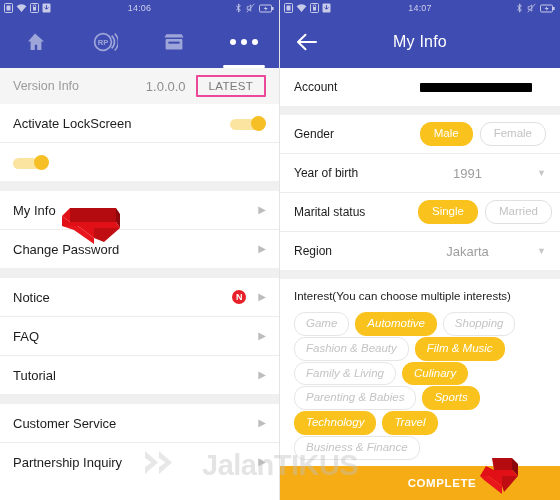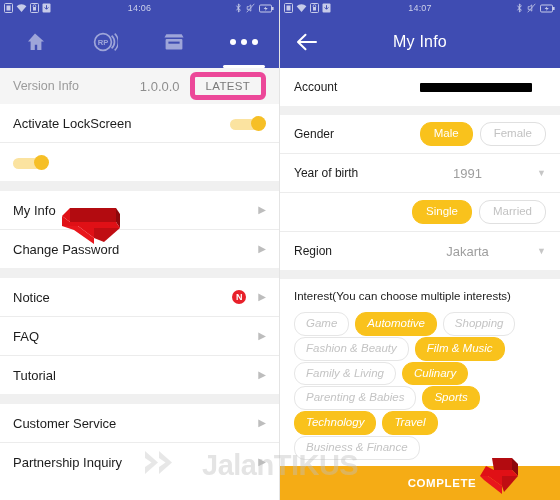--- a/index.html
+++ b/index.html
@@ -98,26 +98,26 @@
     align-items: center;
     padding: 0 13px;
     background: #fff;
     position: relative;
   }
   .row.version { background: #f5f5f5; height: 36px; }
   .row .label { font-size: 13px; color: #1c1c1c; flex: 1; }
   .row.version .label { color: #9b9b9b; font-size: 12.5px; }
   .ver-num { font-size: 13px; color: #8e8e8e; margin-right: 10px; }
   .latest-btn {
-    border: 5px solid #ec4899;
+    border: 2px solid #ec4899;
     background: #f5f5f5;
     color: #7a7a7a;
     font-size: 11.5px;
     padding: 3px 11px;
-    border-radius: 6px;
+    border-radius: 1px;
     letter-spacing: .3px;
   }
   .sep { height: 1px; background: #ececec; margin: 0 0 0 0; }
 
   .toggle {
     width: 36px; height: 14px;
     position: relative;
   }
   .toggle .track {
     position: absolute; left: 0; top: 3px;
@@ -473,20 +473,21 @@
     <div class="sep"></div>
 
     <div class="frow">
       <span class="flabel">Year of birth</span>
       <span class="fval">1991</span>
       <span class="caret">▼</span>
     </div>
     <div class="sep"></div>
 
     <div class="frow">
+      <span class="flabel">Marital status</span>
       <span class="seg-wrap">
         <span class="seg on">Single</span>
         <span class="seg">Married</span>
       </span>
     </div>
     <div class="sep"></div>
 
     <div class="frow">
       <span class="flabel">Region</span>
       <span class="fval">Jakarta</span>

